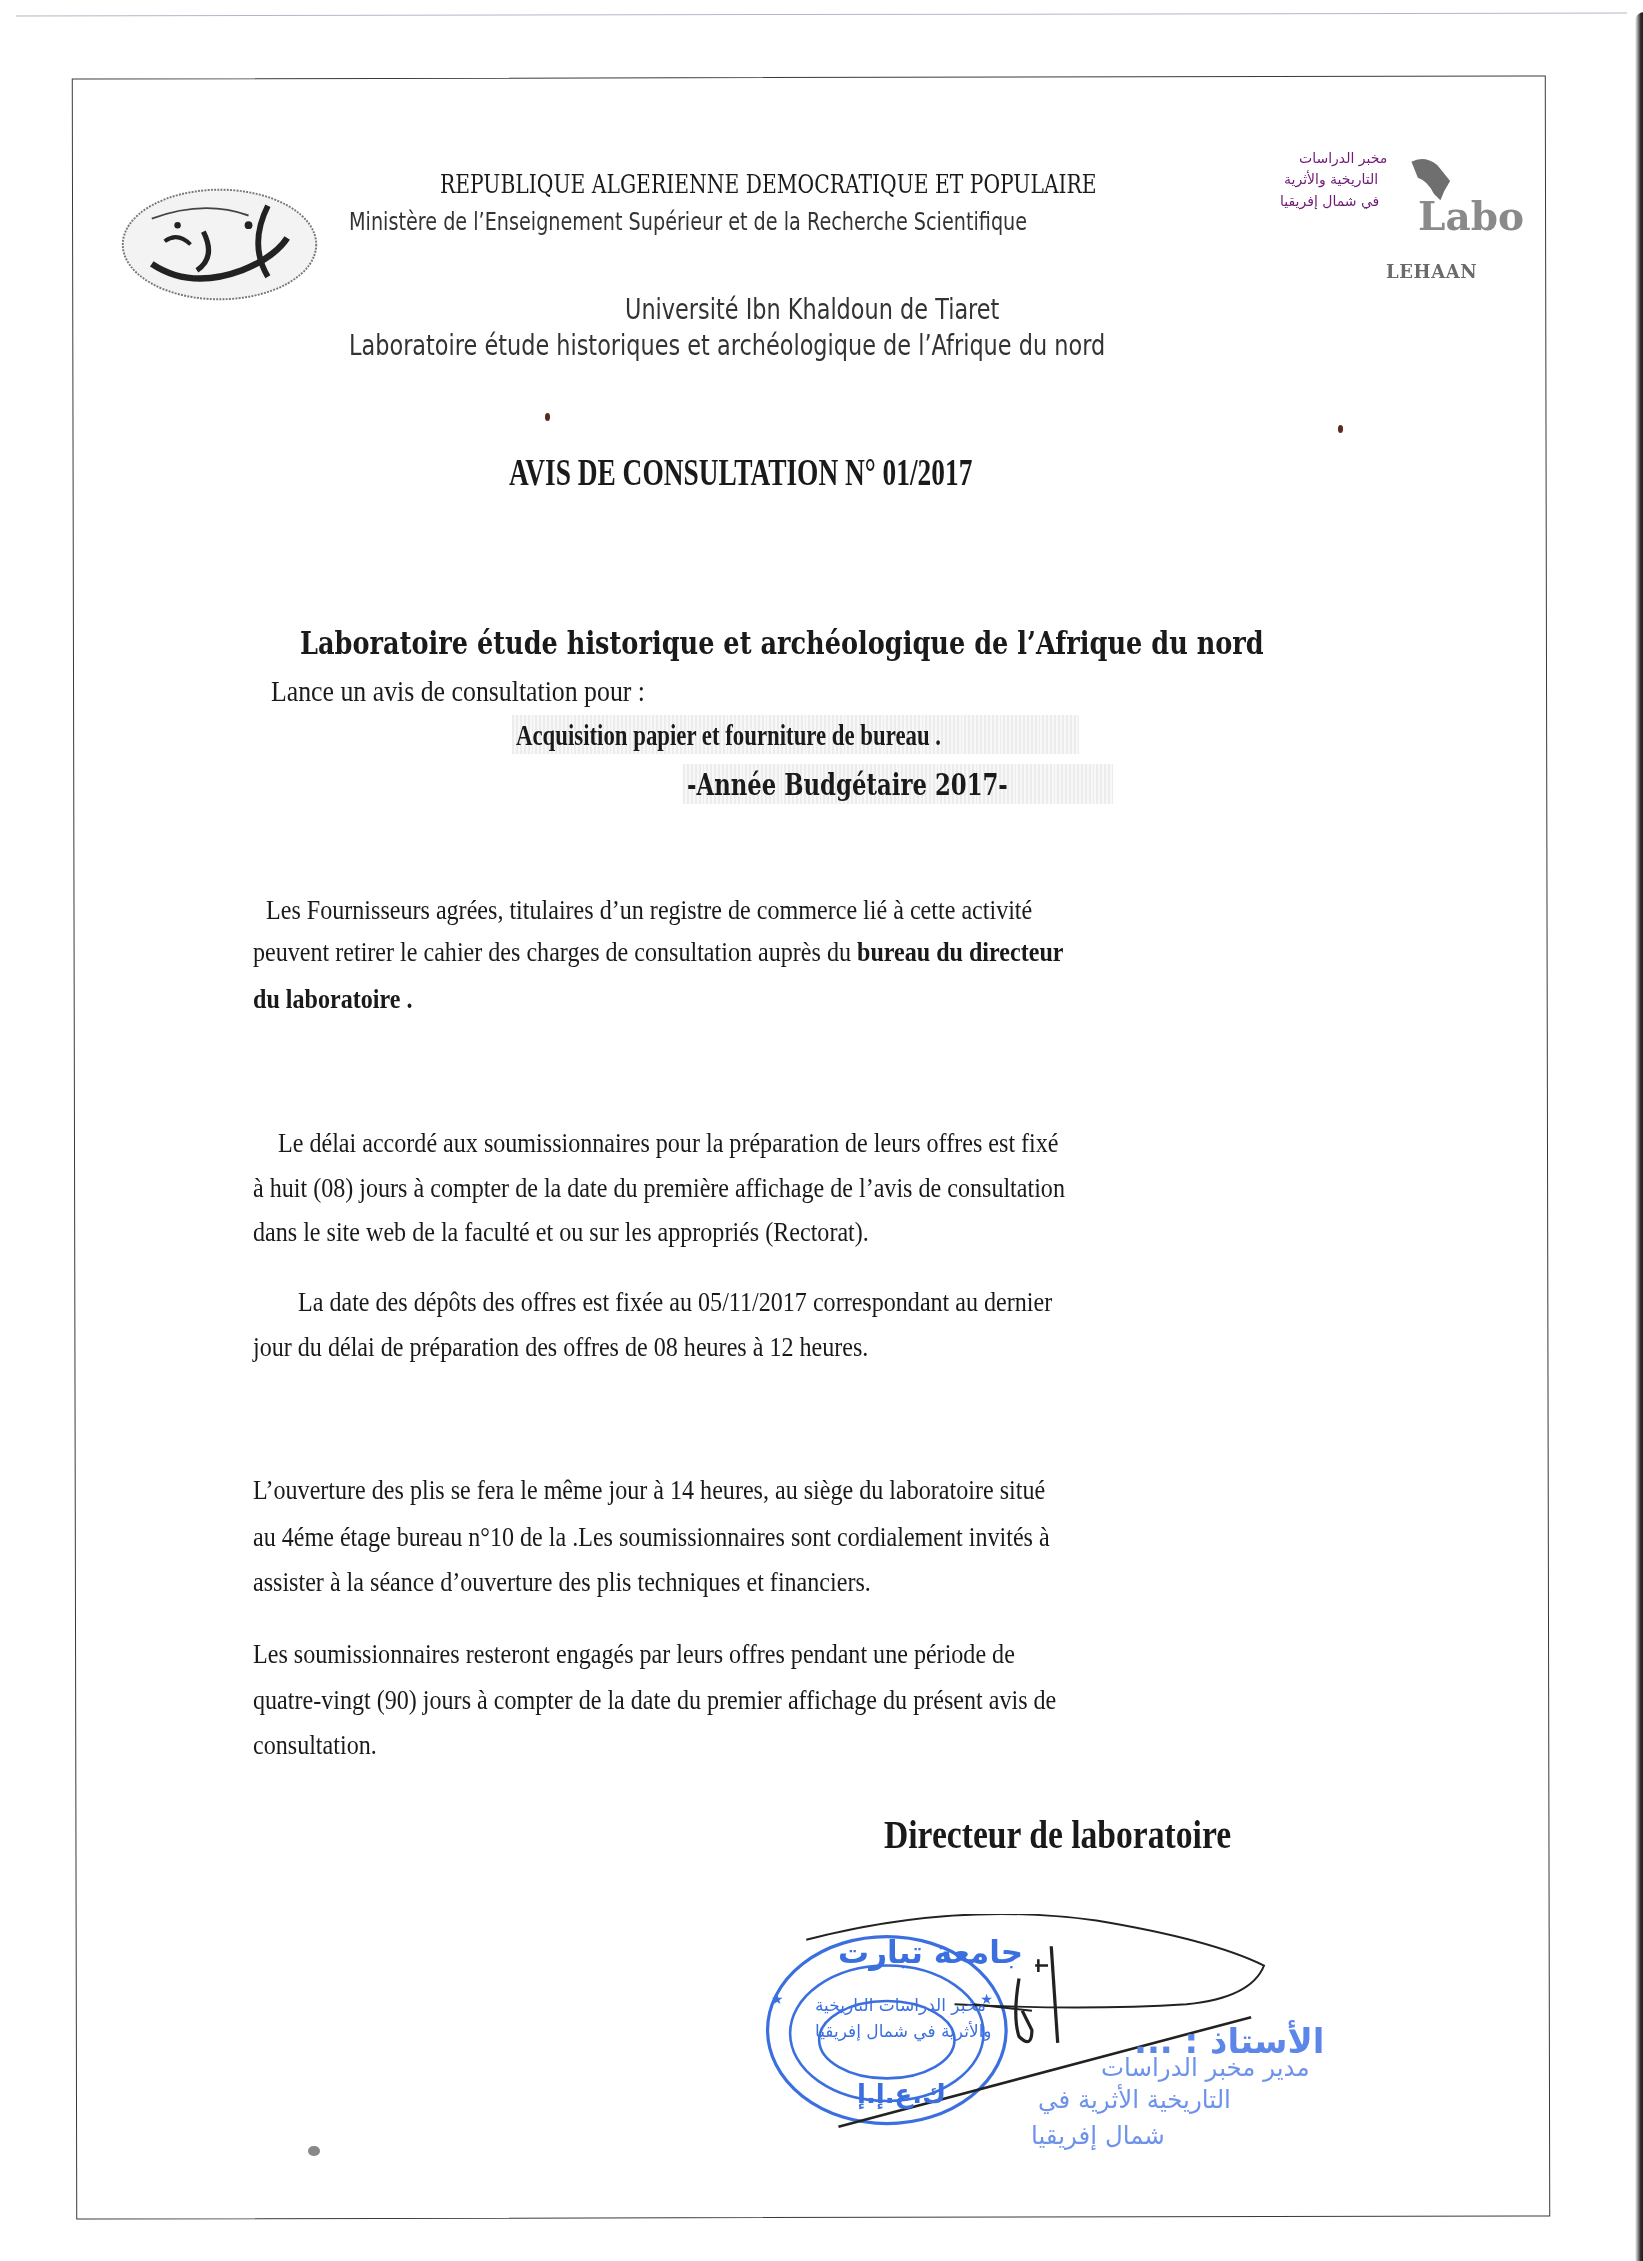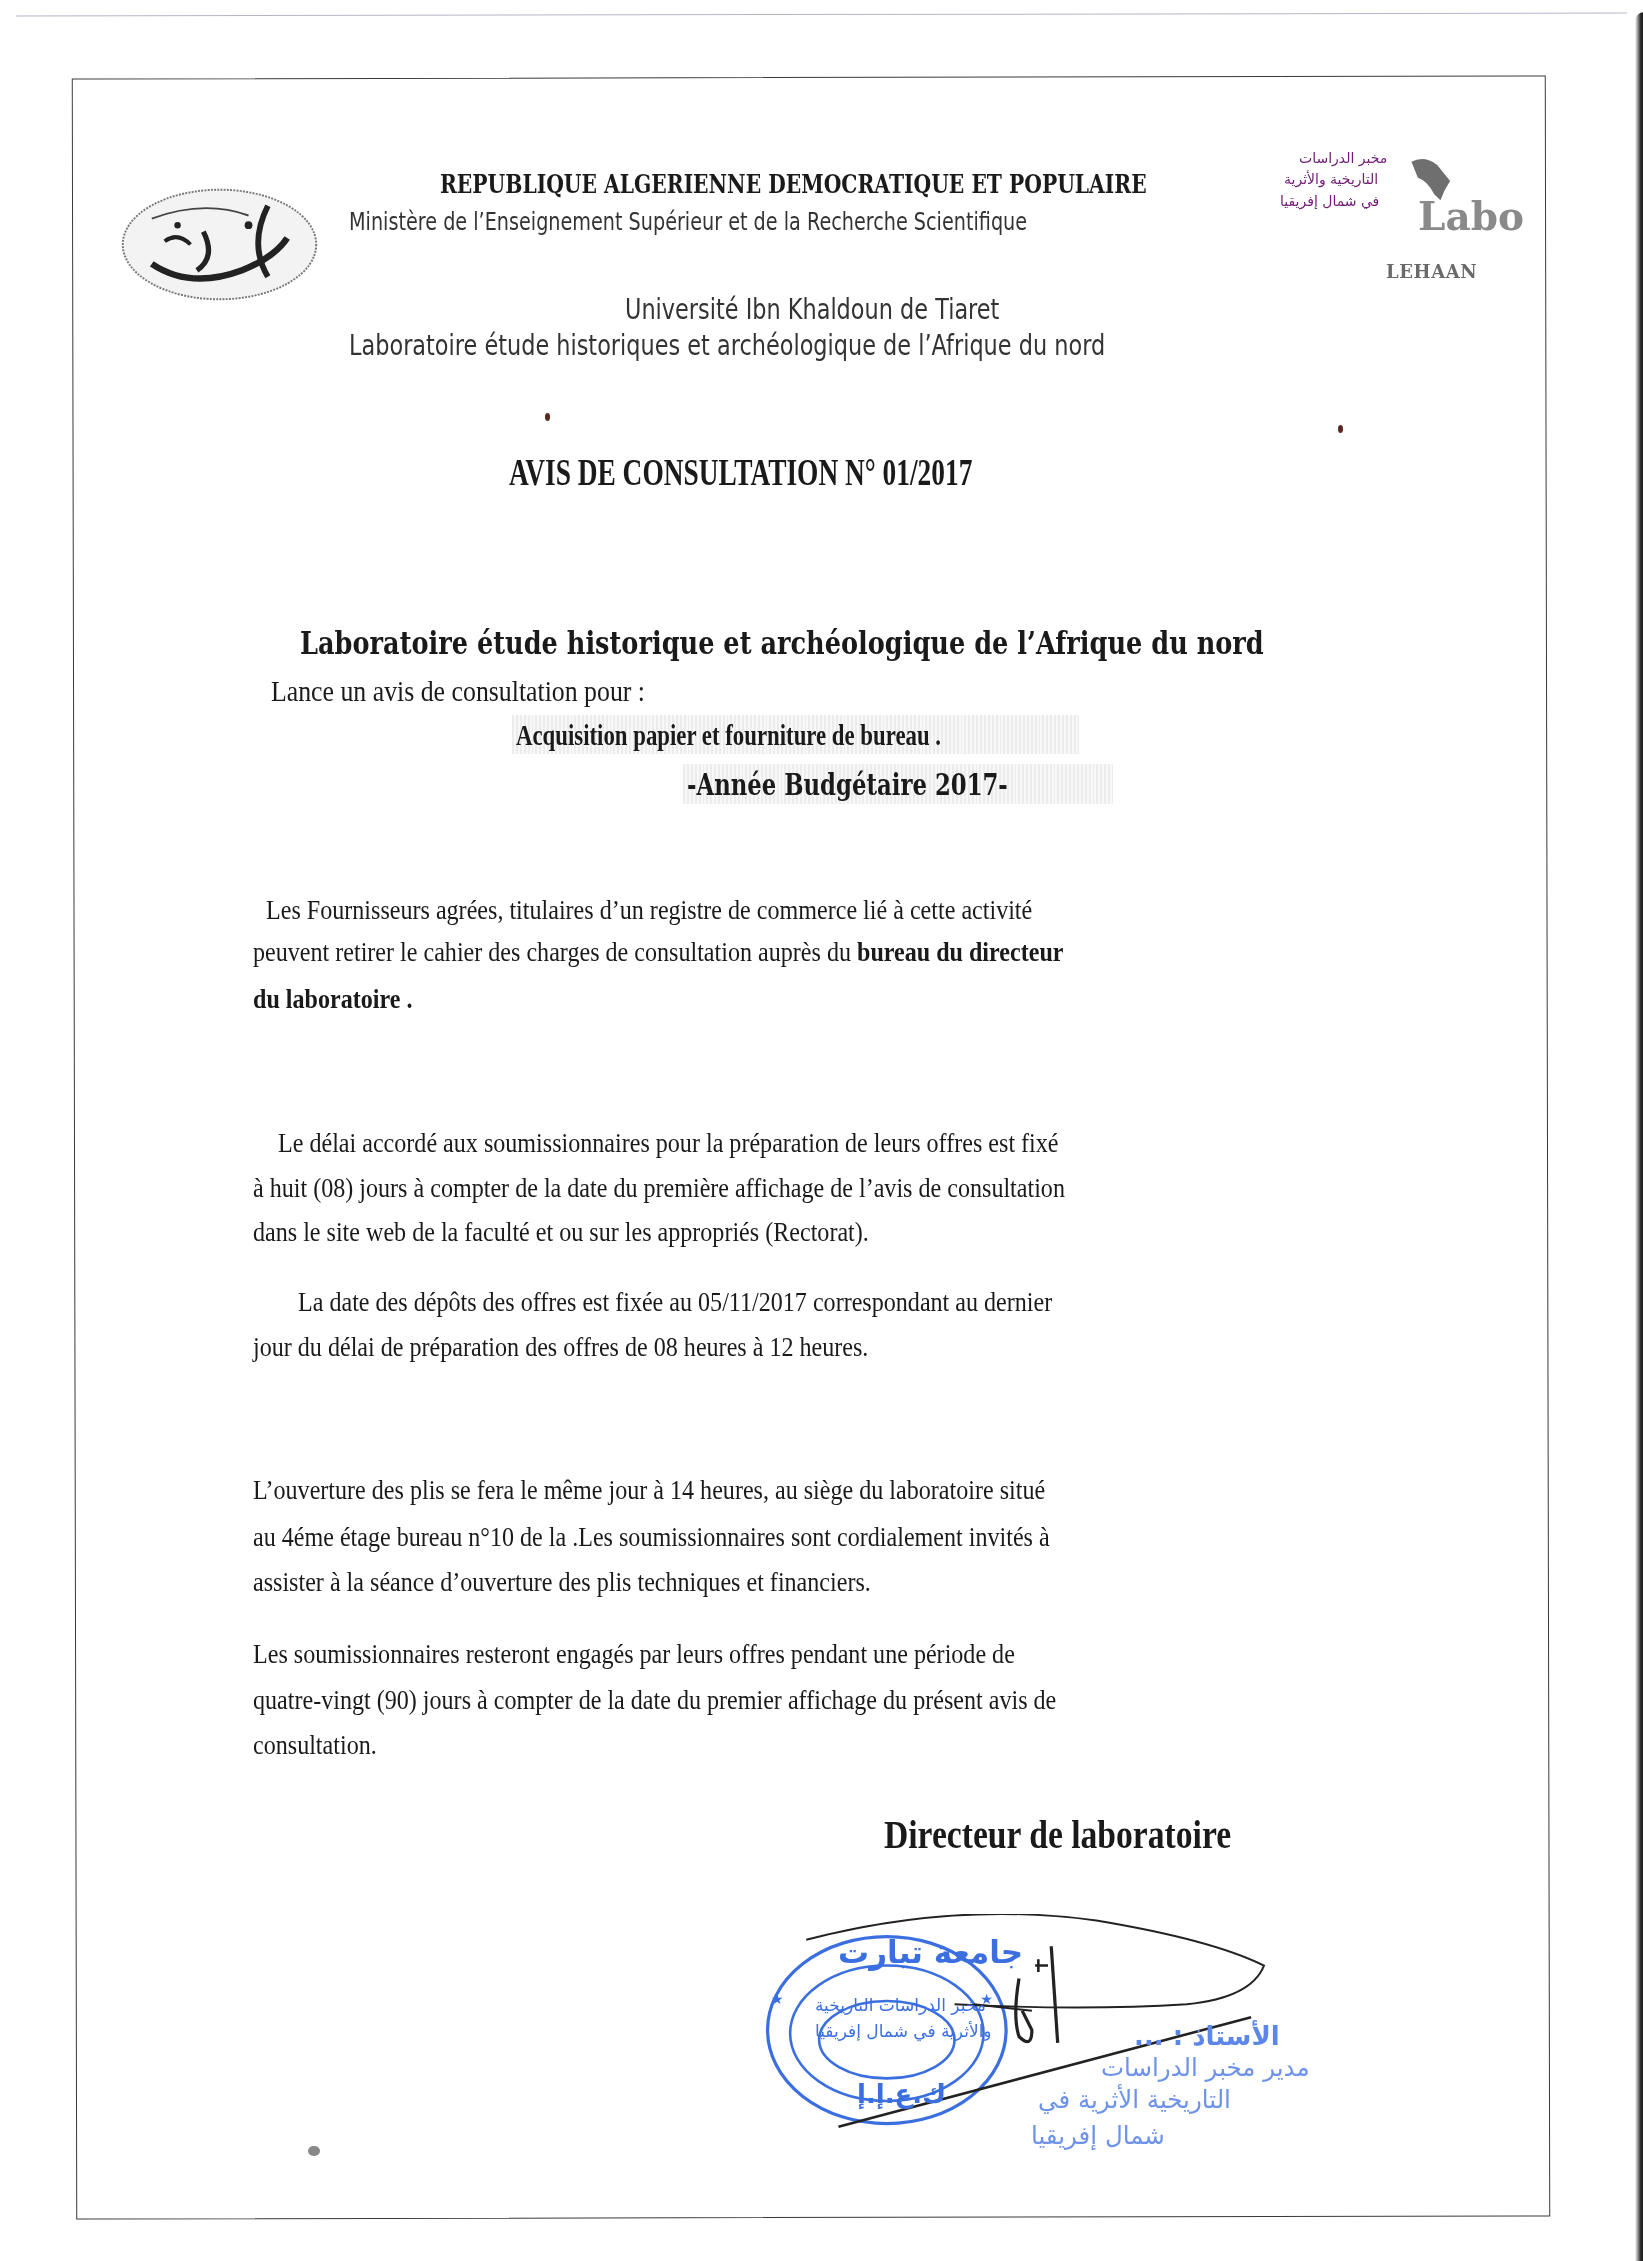--- a/index.html
+++ b/index.html
@@ -5,21 +5,21 @@
   html, body { margin:0; padding:0; background:#ffffff; }
   body { width:1644px; height:2261px; position:relative; overflow:hidden; font-family:"Liberation Serif", serif; color:#1a1a1a; }
   .scan-line { position:absolute; left:16px; top:14px; width:1611px; height:1.3px; background:#b9b3c8; transform:rotate(-0.1deg); }
   .page-edge { position:absolute; right:0; top:11.6px; width:9px; height:2250px; background:linear-gradient(90deg,#ffffff,#333 60%,#111); border-top-left-radius:11.6px; }
   .frame { position:absolute; left:74px; top:77px; width:1472px; height:2139px; border:1.9px solid #3a3a3e; transform:rotate(-0.12deg); }
   .abs { position:absolute; white-space:nowrap; }
   .cond { display:inline-block; transform-origin:left center; }
   .ul { text-decoration:underline; text-decoration-thickness:1.9px; text-underline-offset:5.2px; }
 
   
-  .hdr-title { left:440px; top:169px; font-family:"DejaVu Serif", serif; font-weight:bold; font-size:26px; letter-spacing:0px; }
+  .hdr-title { left:440px; top:169px; font-family:"DejaVu Serif", serif; font-weight:normal; font-size:26px; letter-spacing:0px; }
   .hdr-title .cond { transform:scaleX(0.78); }
   .hdr-min { left:349px; top:208px; font-family:"DejaVu Sans", sans-serif; font-size:24px; color:#333; }
   .hdr-min .cond { transform:scaleX(0.80); }
   .univ { left:625px; top:293px; font-family:"DejaVu Sans", sans-serif; font-size:28px; color:#333; }
   .univ .cond { transform:scaleX(0.80); }
   .lab-hdr { left:349px; top:329px; font-family:"DejaVu Sans", sans-serif; font-size:28px; color:#333; }
   .lab-hdr .cond { transform:scaleX(0.80); }
   .avis { left:509px; top:451px; font-weight:bold; font-size:37px; }
   .avis .cond { transform:scaleX(0.74); }
 
@@ -124,19 +124,19 @@
   <path d="M120 330 L760 160" fill="none" stroke="#222" stroke-width="4"></path>
   <path d="M330 140 L420 150" fill="none" stroke="#222" stroke-width="3"></path>
   <path d="M400 100 Q390 160 400 190 Q420 210 420 180 Q410 160 405 150" fill="none" stroke="#222" stroke-width="5"></path>
   <path d="M450 50 L460 200" fill="none" stroke="#222" stroke-width="5"></path>
   <path d="M425 80 L445 80 M430 70 L430 90" fill="none" stroke="#222" stroke-width="4"></path>
 </svg>
 <div class="ar-text" style="left:838px;top:1934px;font-size:31px;color:#3b6fe0;font-weight:bold;">جامعة تيارت</div>
 <div class="ar-text" style="left:815px;top:1995px;font-size:17px;color:#3b6fe0;">مخبر الدراسات التاريخية</div>
 <div class="ar-text" style="left:815px;top:2021px;font-size:17px;color:#3b6fe0;">والأثرية في شمال إفريقيا</div>
 <div class="ar-text" style="left:857px;top:2079px;font-size:26px;color:#3b6fe0;font-weight:bold;">ك.ع.إ.إ</div>
-<div class="ar-text" style="left:1134px;top:2021px;font-size:26px;color:#5c86e8;font-weight:bold;">الأستاذ : ...</div>
+<div class="ar-text" style="left:1134px;top:2021px;font-size:34px;color:#5c86e8;font-weight:bold;">الأستاذ : ...</div>
 <div class="ar-text" style="left:1057px;top:2053px;font-size:24.5px;color:#6d92ea;margin-left:44px;">مدير مخبر الدراسات</div>
 <div class="ar-text" style="left:1038px;top:2085px;font-size:24.5px;color:#6d92ea;">التاريخية الأثرية في</div>
 <div class="ar-text" style="left:1031px;top:2121px;font-size:24.5px;color:#6d92ea;">شمال إفريقيا</div>
 
 <div class="dot" style="left:308px;top:2146px;width:11.6px;height:10.3px;background:#888;"></div>
 
 
 </body></html>

